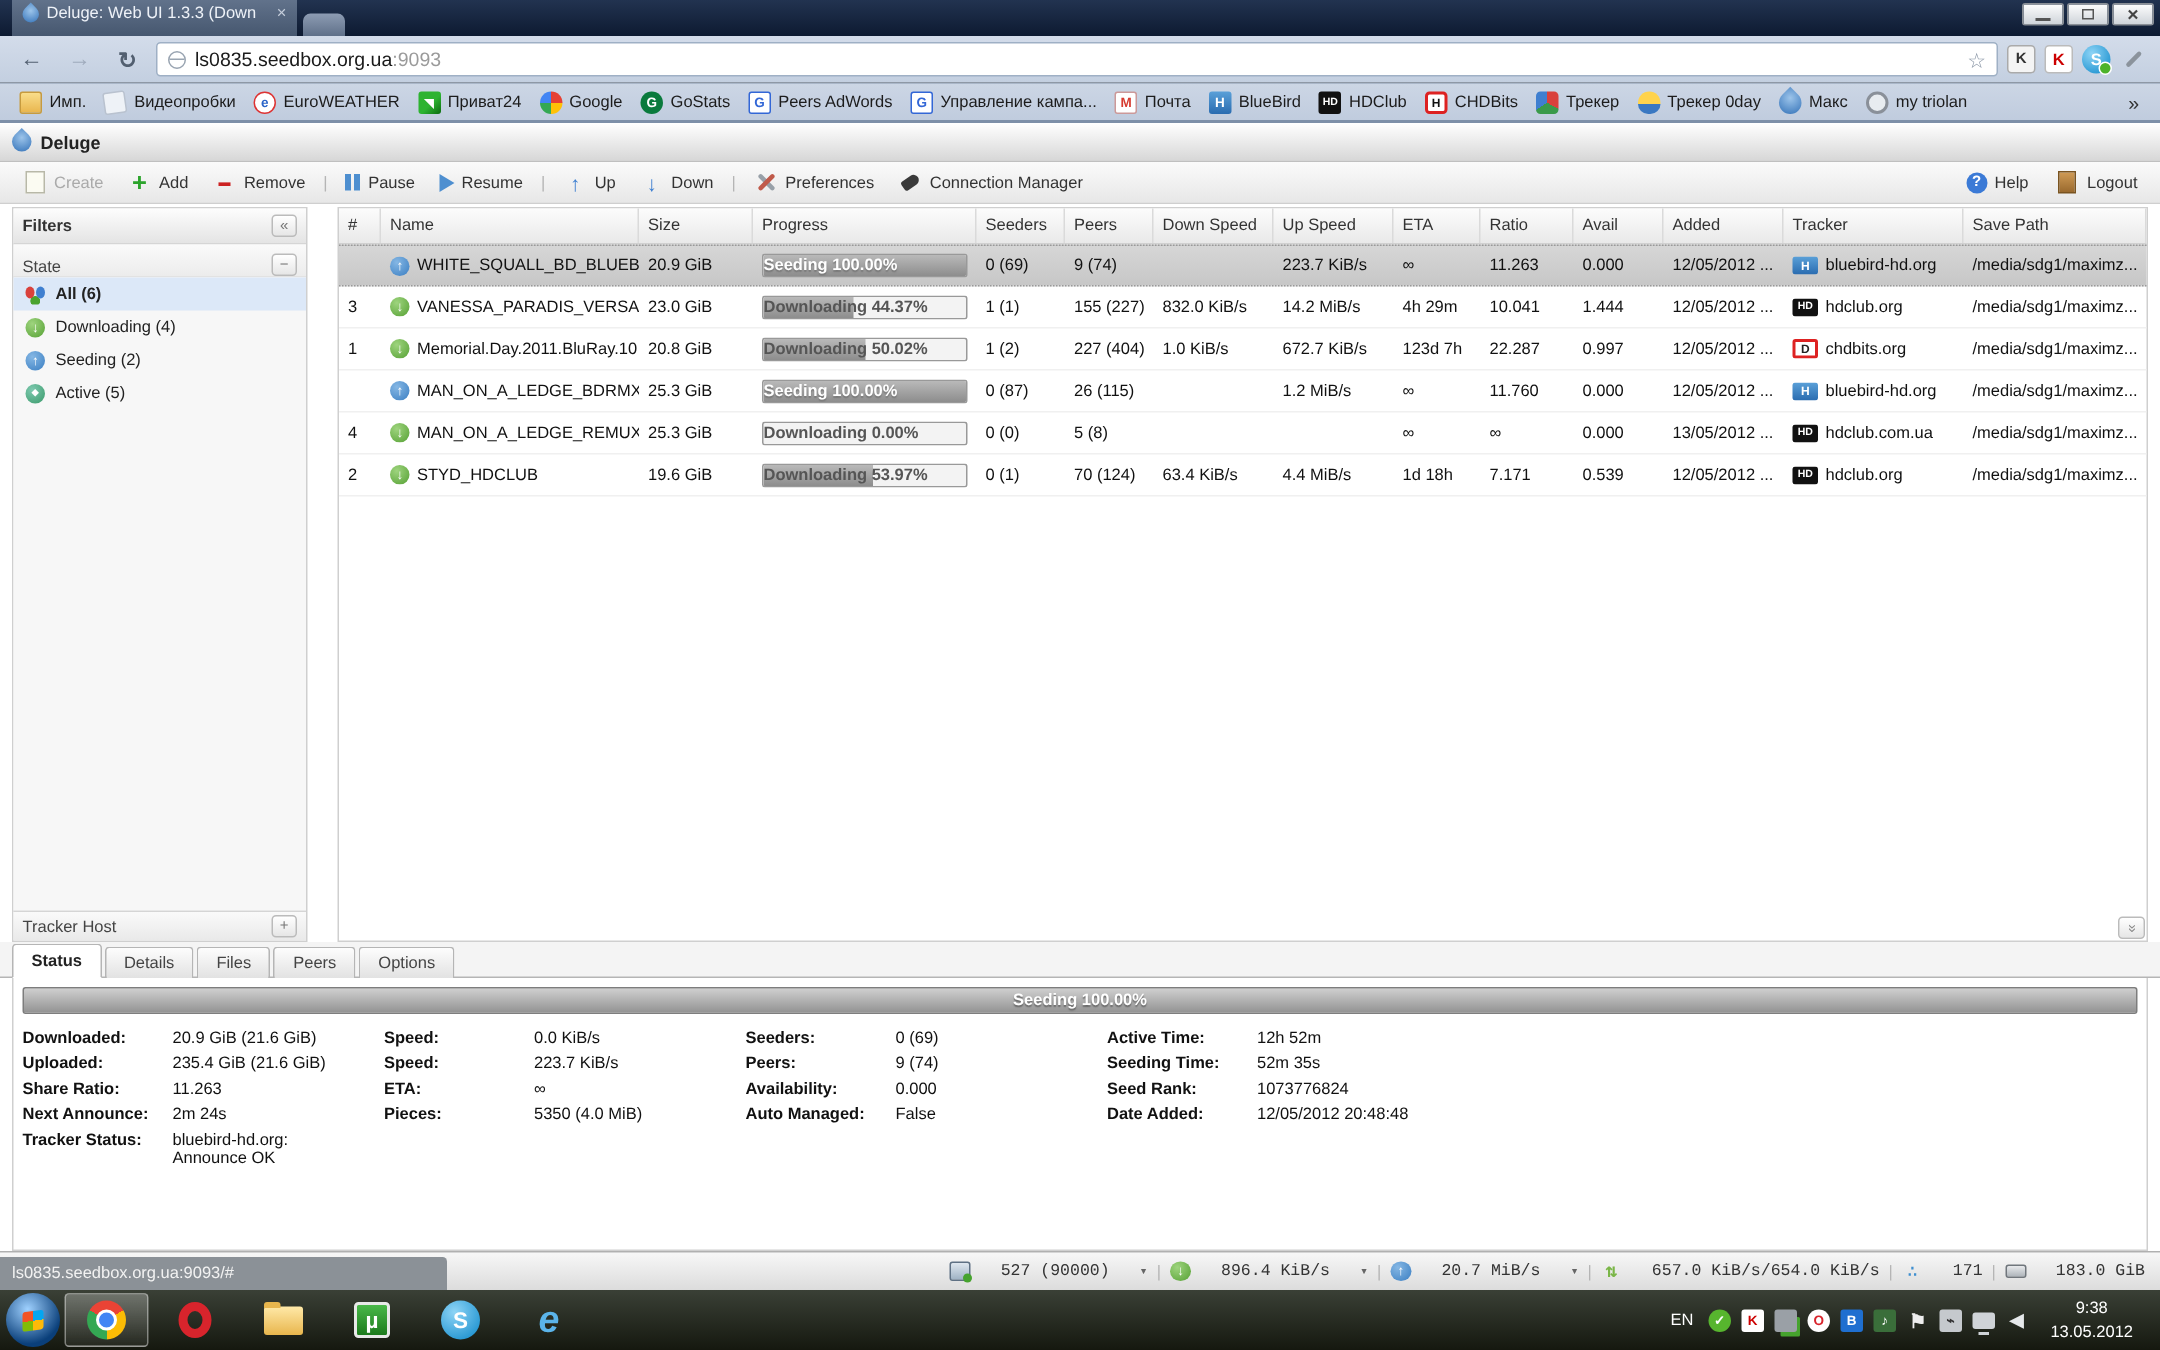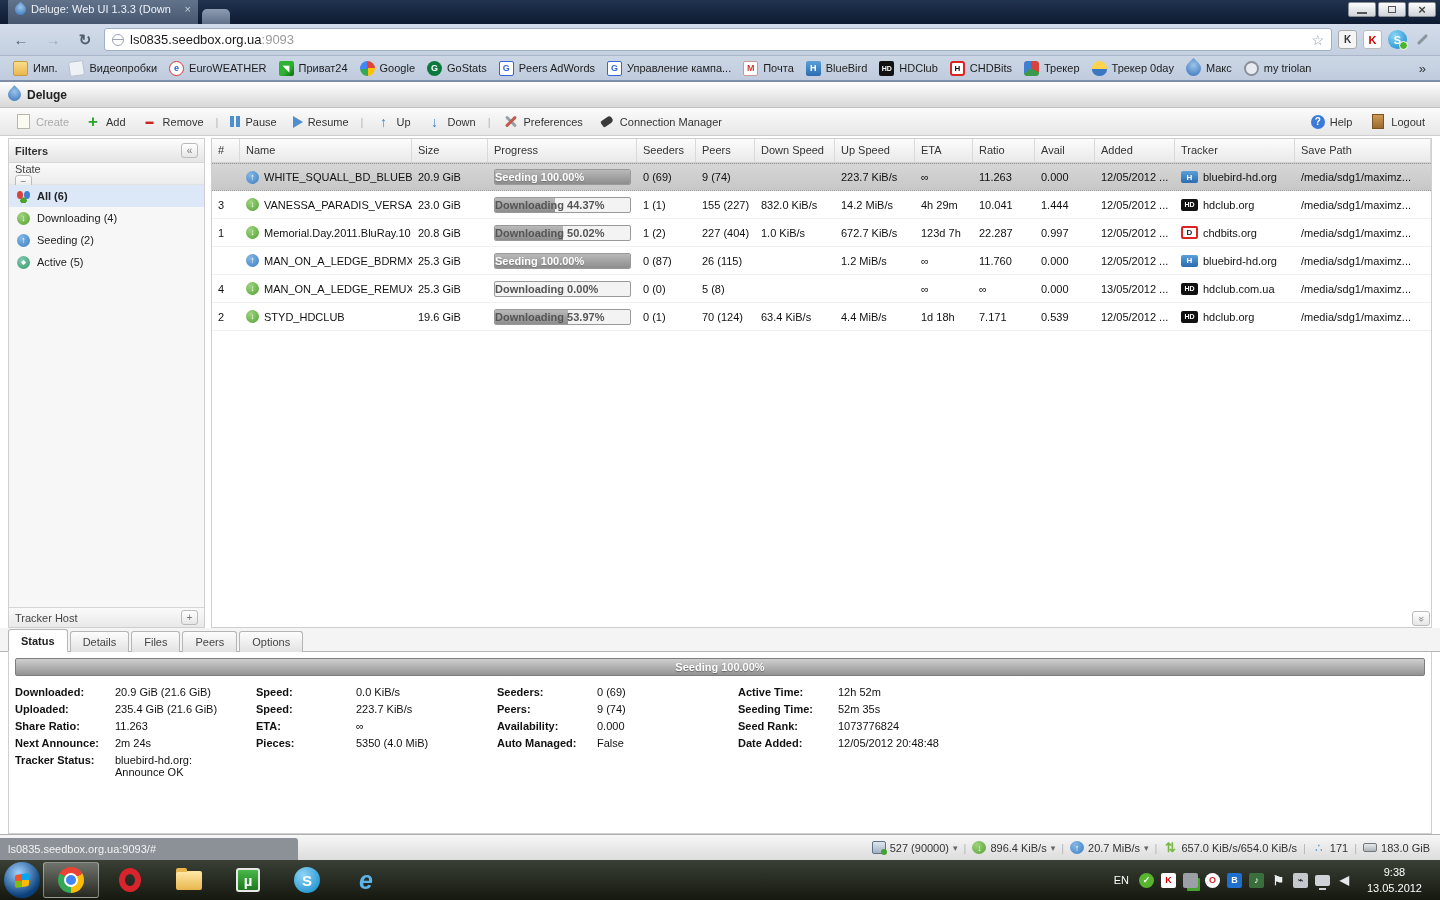--- a/index.html
+++ b/index.html
@@ -94,27 +94,27 @@
   .tbi.down::before { content:"↓"; color:#3d7fd1; font-size:14px; }
   .tbi.preferences { position:relative; }
   .tbi.preferences::before { content:""; position:absolute; width:14px; height:3px; background:#98a0a8; border-radius:2px; transform:rotate(45deg); }
   .tbi.preferences::after { content:""; position:absolute; width:14px; height:3px; background:#c05a4a; border-radius:2px; transform:rotate(-45deg); }
   .tbi.connection::before { content:""; width:12px; height:7px; background:#3a3a3a; border-radius:2px 4px 4px 2px; transform:rotate(-35deg); }
   .tbi.help { background:#3b7ad6; border-radius:50%; width:14px; height:14px; color:#fff; }
   .tbi.help::before { content:"?"; font-size:10px; }
   .tbi.logout::before { content:""; width:10px; height:13px; background:linear-gradient(#cf9a55,#9a6a2e); border:1px solid #7a5420; }
 
   
-  .main { flex:1; display:flex; gap:6px; padding:2px 8px 0 8px; position:relative; min-height:0; }
+  .main { flex:1; display:flex; gap:20px; padding:2px 8px 0 8px; position:relative; min-height:0; }
   .filters { width:197px; border:1px solid #cfcfcf; background:#fff; display:flex; flex-direction:column; }
   .fheader { height:24px; background:linear-gradient(#fdfdfd,#e4e4e4); border-bottom:1px solid #d5d5d5; display:flex; align-items:center; padding:0 6px; }
   .fheader .ft { font-weight:bold; color:#333; font-size:11px; flex:1; }
   .smallbtn { width:17px; height:15px; border:1px solid #bbb; border-radius:3px; background:linear-gradient(#fff,#e6e6e6);
     color:#777; display:flex; align-items:center; justify-content:center; font-size:10px; }
-  .fgroup { height:22px; background:linear-gradient(#fafafa,#ececec); border-bottom:1px solid #e2e2e2; display:flex; align-items:flex-start; padding:0 6px;flex-direction:column; }
+  .fgroup { height:22px; background:linear-gradient(#fafafa,#ececec); border-bottom:1px solid #e2e2e2; display:flex; align-items:flex-end; padding:0 6px; }
   .fgroup .ft { color:#444; flex:1; }
   .fitems { flex:1; background:#f7f7f7; }
   .fitem { height:22px; display:flex; align-items:center; gap:7px; padding:0 8px; color:#222; }
   .fitem.selected { background:#dce8f8; font-weight:bold; }
   .ftracker { height:20px; border-top:1px solid #d5d5d5; background:linear-gradient(#fafafa,#e9e9e9); display:flex; align-items:center; padding:0 6px; }
   .ftracker .ft { flex:1; color:#444; }
 
   
   .si { width:13px; height:13px; border-radius:50%; display:inline-flex; align-items:center; justify-content:center; flex:none; position:relative; }
   .si::after { color:#fff; font-size:9px; font-weight:bold; line-height:1; }
@@ -172,21 +172,21 @@
   .scol:last-child { width:auto; }
   .srow { display:flex; margin-bottom:5px; }
   .slabel { width:100px; font-weight:bold; color:#111; flex:none; }
   .sval { color:#111; white-space:pre-line; }
 
   
   .dstatusbar { height:26px; border-top:1px solid #b0b0b0; background:linear-gradient(#f7f7f7,#dcdcdc); display:flex; align-items:center; }
   .tooltipbar { width:298px; height:22px; align-self:flex-end; background:#8b9197; color:#f2f2f2; line-height:22px; padding-left:8px;
     border-top-right-radius:3px; font-size:11px; }
   .sbitems { margin-left:auto; display:flex; align-items:center; padding-right:10px; gap:6px; }
-  .sbitem { display:flex; align-items:center; gap:4px; color:#333; }
+  .sbitem { display:flex; align-items:center; gap:20px; color:#333;font-family:Liberation Mono, monospace; }
   .sbsep { color:#b5b5b5; }
   .sbarrow { color:#666; font-size:9px; }
   .sbi { width:14px; height:13px; display:inline-flex; align-items:center; justify-content:center; flex:none; }
   .sbi-connections { background:linear-gradient(#dfe7ef,#9fb2c4); border:1px solid #5f7184; border-radius:2px; position:relative; }
   .sbi-connections::after { content:""; position:absolute; right:-2px; bottom:-2px; width:6px; height:6px; background:#46a32e; border-radius:50%; }
   .sbi-down { background:radial-gradient(circle at 35% 30%,#9ed47e,#55a033); border-radius:50%; color:#fff; font-size:9px; font-weight:bold; }
   .sbi-down::after { content:"↓"; }
   .sbi-up { background:radial-gradient(circle at 35% 30%,#85b7e4,#3a7ec2); border-radius:50%; color:#fff; font-size:9px; font-weight:bold; }
   .sbi-up::after { content:"↑"; }
   .sbi-updown { color:#7ab648; font-size:13px; font-weight:bold; }

